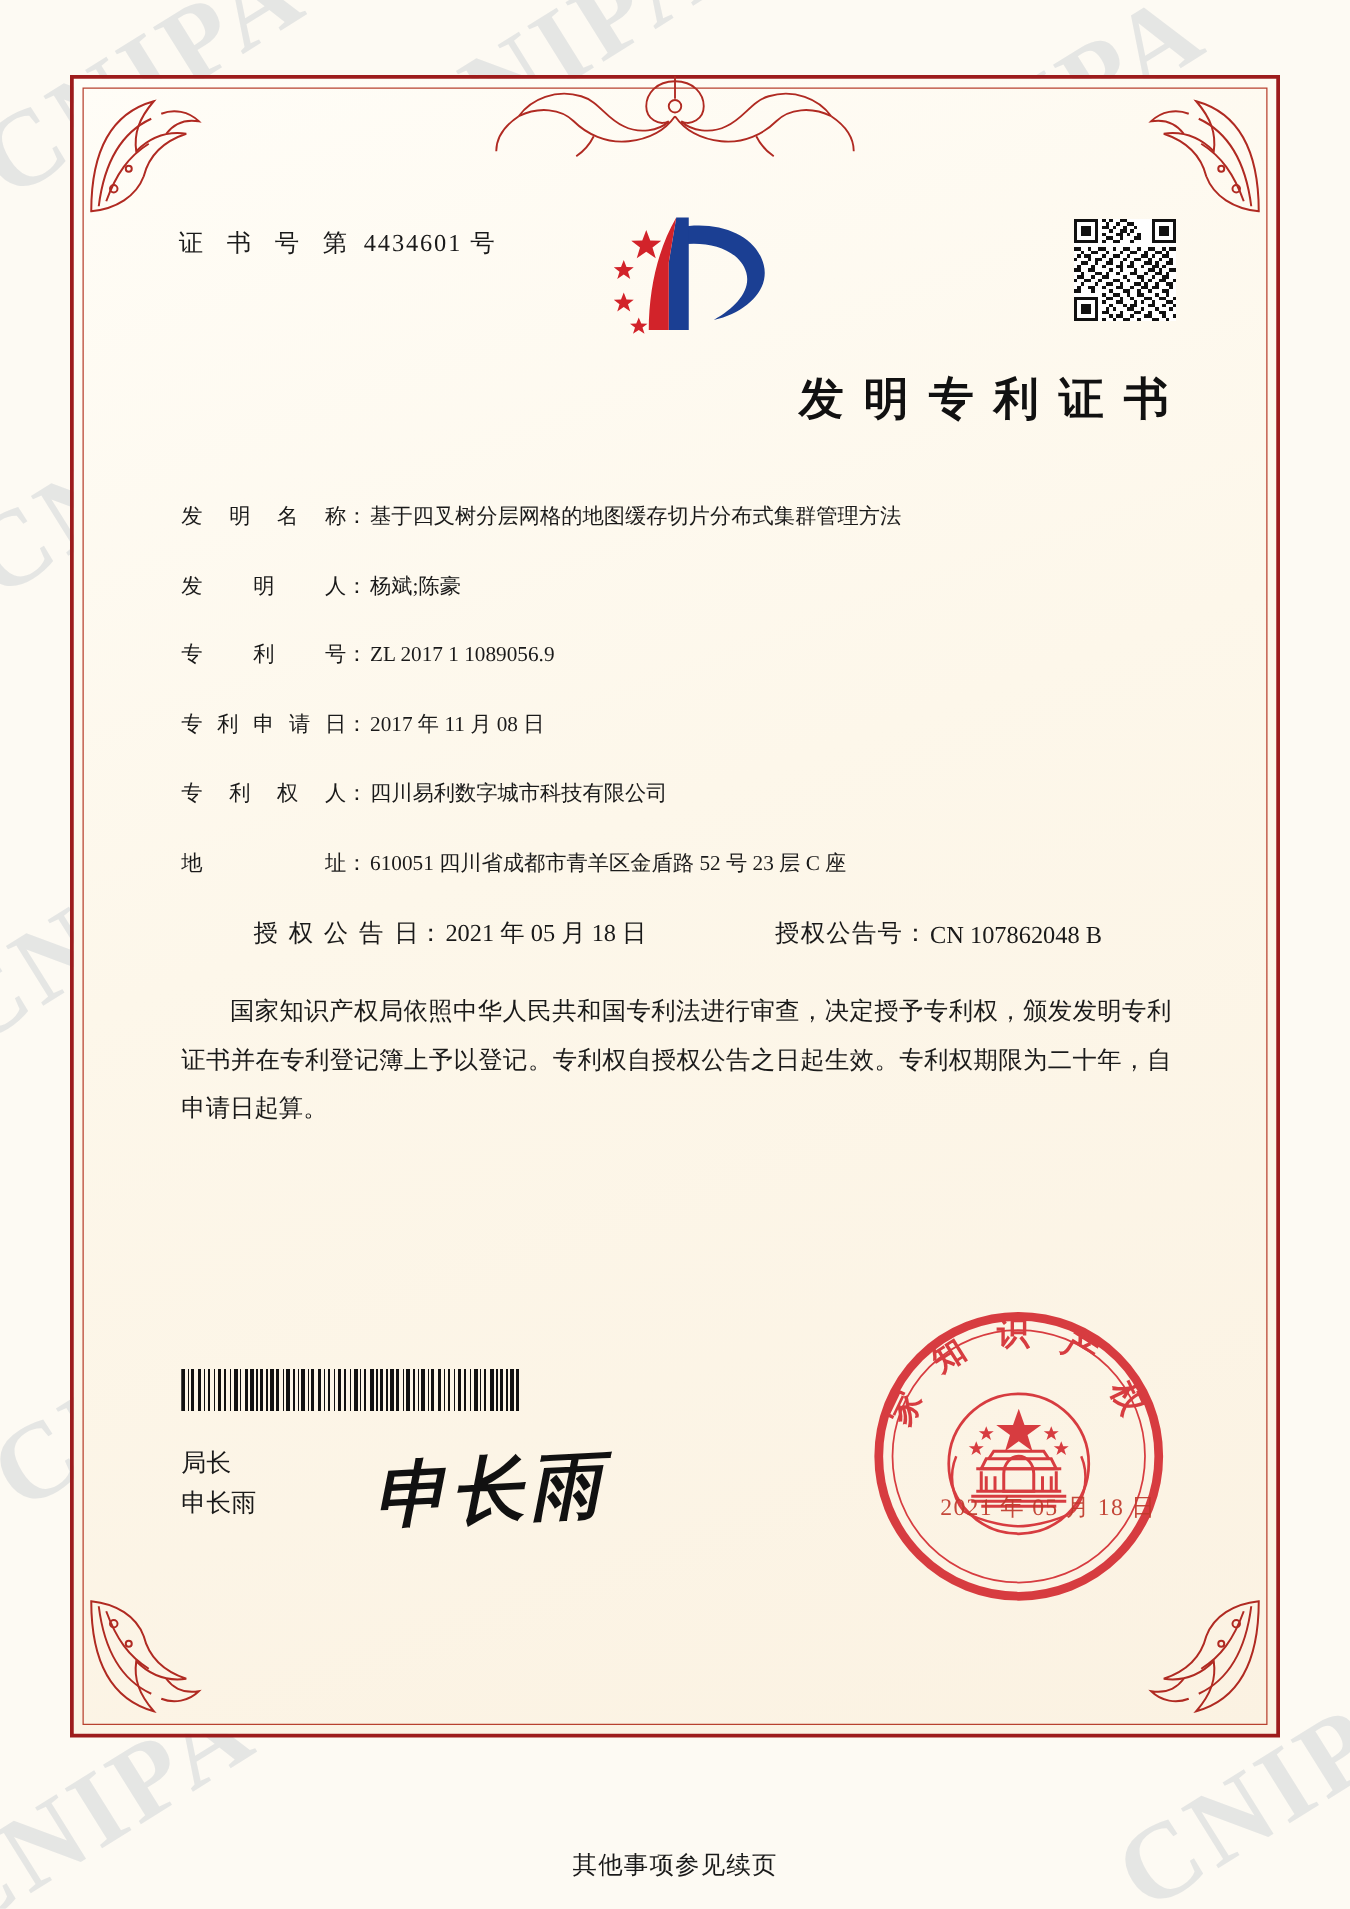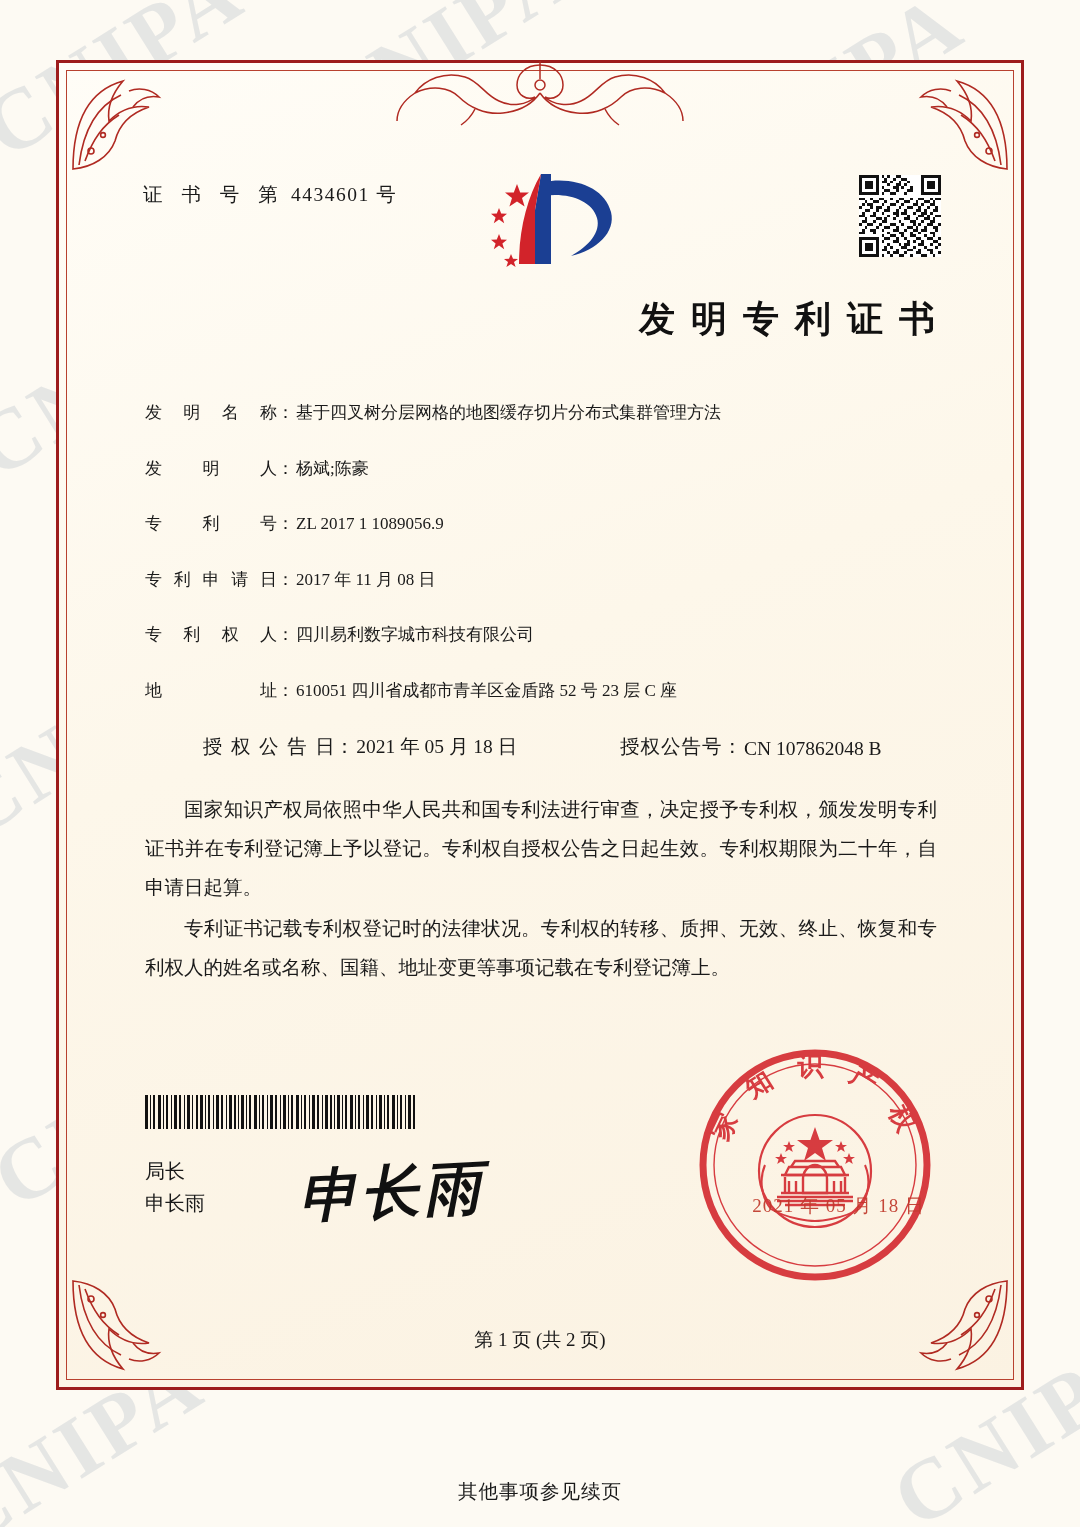--- a/index.html
+++ b/index.html
@@ -585,21 +585,20 @@
         <span class="pair-right">
           <span class="flabel2">授权公告号</span>
           <span class="fcolon">：</span>
           <span>CN 107862048 B</span>
         </span>
       </div>
     </div>
 
     <div class="paras">
       <p>国家知识产权局依照中华人民共和国专利法进行审查，决定授予专利权，颁发发明专利证书并在专利登记簿上予以登记。专利权自授权公告之日起生效。专利权期限为二十年，自申请日起算。</p>
-      <p>专利证书记载专利权登记时的法律状况。专利权的转移、质押、无效、终止、恢复和专利权人的姓名或名称、国籍、地址变更等事项记载在专利登记簿上。</p>
     </div>
   </div>
 
   <svg class="barcode" viewBox="0 0 272 34" shape-rendering="crispEdges" preserveAspectRatio="none">
     <rect width="272" height="34" fill="transparent"></rect>
     <g fill="#111">
       <rect x="0" y="0" width="3" height="34"></rect>
         <rect x="5" y="0" width="1" height="34"></rect>
       <rect x="8" y="0" width="2" height="34"></rect>
         <rect x="13" y="0" width="3" height="34"></rect>
@@ -717,16 +716,15 @@
         </g>
       </g>
 
       <g fill="#d2232a">
         <polygon points="122,224 124.6,231 132,231 126,235.4 128.2,242.5 122,238.2 115.8,242.5 118,235.4 112,231 119.4,231" transform="translate(0,-18) scale(1)" opacity="0"></polygon>
       </g>
     </g>
   </svg>
   <div class="seal-date">2021 年 05 月 18 日</div>
 
-  <div class="page-num">第 1 页 (共 2 页)</div>
 </div>
 
 <div class="outer-footer">其他事项参见续页</div>
 
 </body></html>

